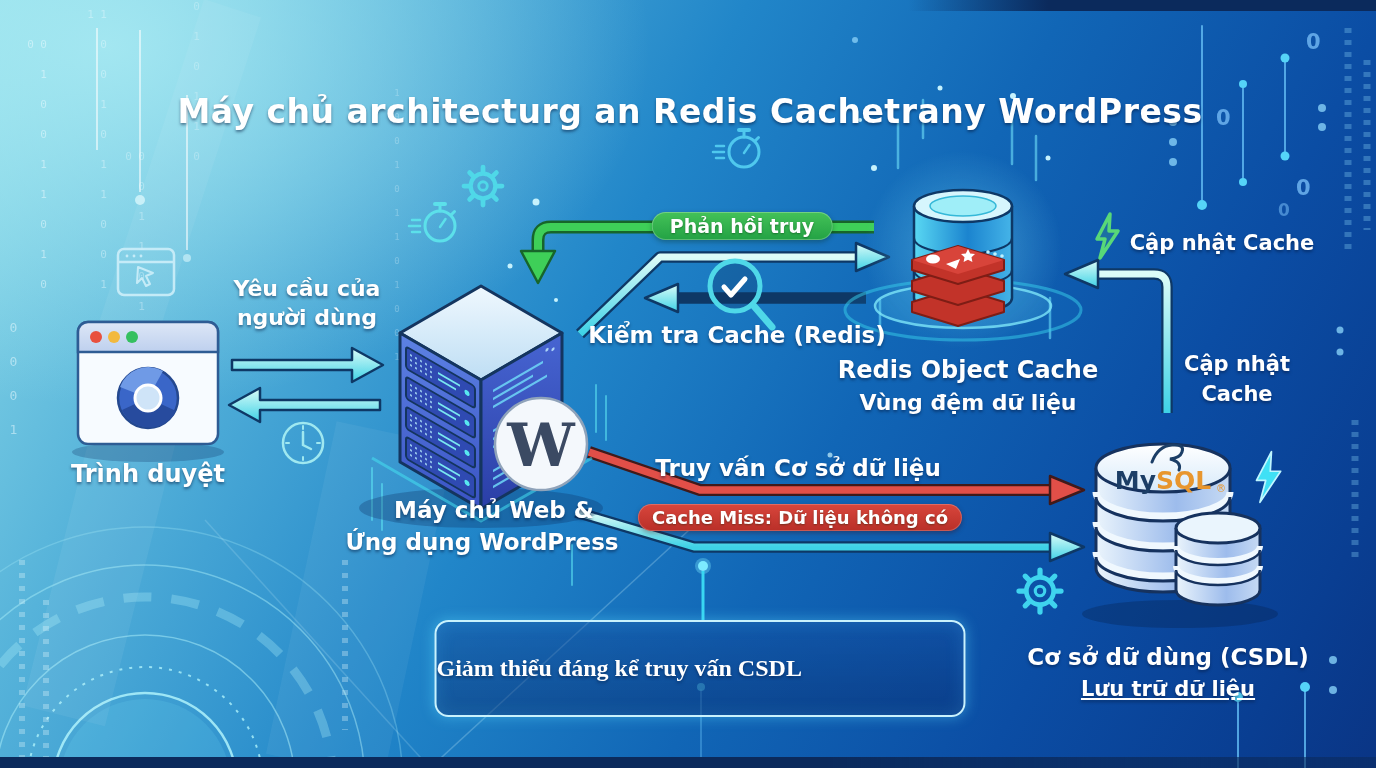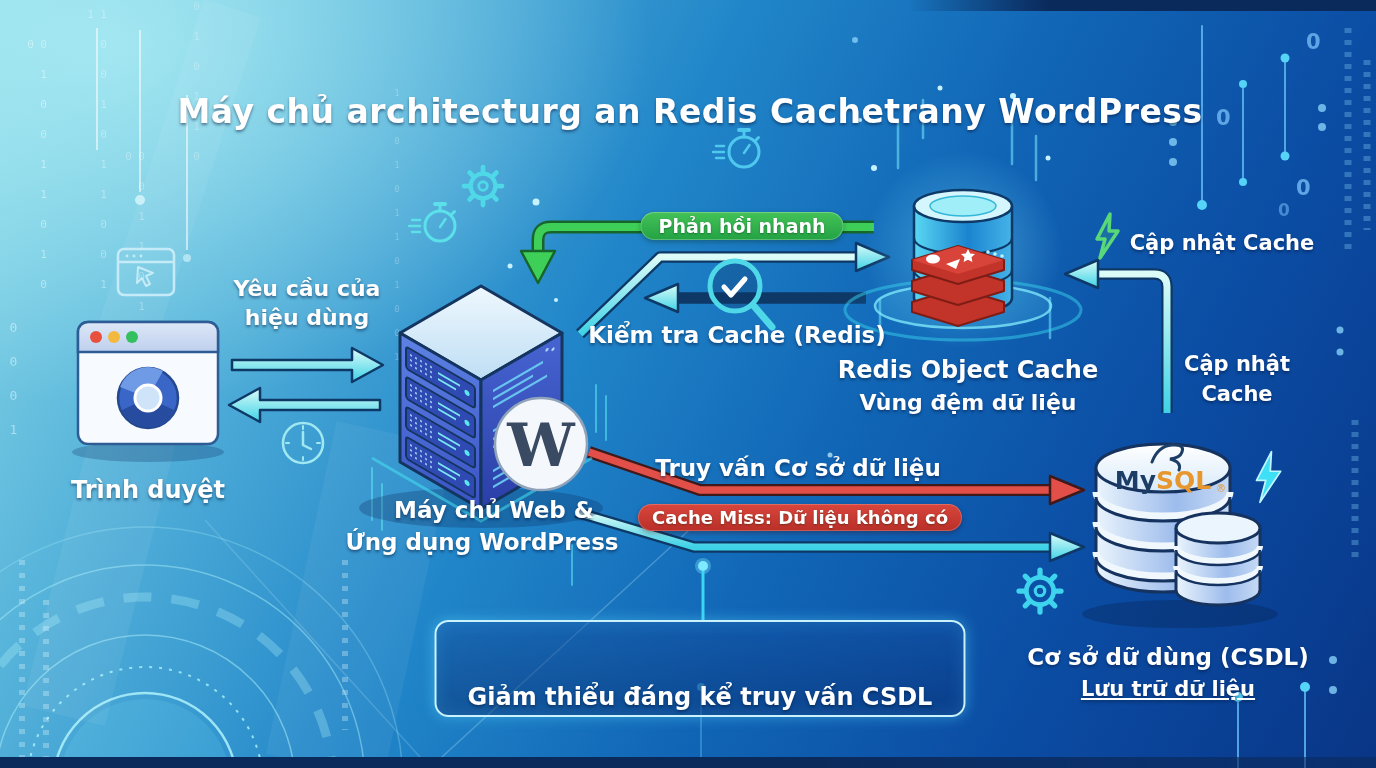--- a/index.html
+++ b/index.html
@@ -28,21 +28,21 @@
   .pill-green{font-size:19px;padding:3px 18px;border-radius:16px;
     background:linear-gradient(180deg,#44c258,#23a244);
     box-shadow:0 2px 5px rgba(5,40,20,.35), inset 0 0 0 1px rgba(255,255,255,.25);}
   .pill-red{font-size:18px;padding:3px 14px;border-radius:15px;
     background:linear-gradient(180deg,#d8463c,#b92f28);
     box-shadow:0 2px 5px rgba(60,5,5,.35), inset 0 0 0 1px rgba(255,255,255,.2);}
   .summary{position:absolute;left:700px;top:620px;width:527px;height:93px;z-index:2;
     transform:translateX(-50%);border:2.5px solid #c9f2fd;border-radius:14px;
     background:linear-gradient(180deg,rgba(18,74,156,.45),rgba(9,44,110,.5));
     box-shadow:0 0 14px rgba(90,220,255,.45), inset 0 0 18px rgba(90,200,255,.18);
-    display:flex;flex-direction:row;align-items:flex-end;justify-content:center;}
+    display:flex;flex-direction:column;align-items:flex-start;justify-content:center;font-family:Liberation Serif, serif;}
   .summary div{color:#fff;font-size:24px;font-weight:bold;line-height:35px;
     text-shadow:0 2px 3px rgba(4,24,60,.5);white-space:nowrap;}
   .bin{position:absolute;z-index:1;writing-mode:vertical-rl;text-orientation:upright;
     color:rgba(238,252,255,.5);font-size:11px;letter-spacing:2px;
     font-family:"DejaVu Sans Mono",monospace;}
   .zero{position:absolute;z-index:1;color:rgba(110,180,240,.85);font-size:21px;font-weight:600;}
 </style>
 </head>
 <body>
 
@@ -433,24 +433,24 @@
       <line x1="753" y1="305" x2="772" y2="327" stroke="#4fd8e8" stroke-width="7" stroke-linecap="round"></line>
     </g>
     <use href="#bolt" transform="translate(1107,236)" fill="rgba(88,216,120,.18)" stroke="#58d878" stroke-width="3.5" stroke-linejoin="round"></use>
     <use href="#bolt" transform="translate(1268,477) scale(1.15)" fill="#3fe0f5" stroke="#bff6ff" stroke-width="1.5" stroke-linejoin="round"></use>
     <use href="#gear" transform="translate(1040,591) scale(1.05)" stroke="#3fd4ee" fill="none"></use>
   </svg>
 
   <div class="lbl title" style="left:690px;top:44px;margin-top:48px;">Máy chủ architecturg an Redis Cachetrany WordPress</div>
 
   <div class="lbl r22" style="left:307px;top:276px;">Yêu cầu của</div>
-  <div class="lbl r22" style="left:307px;top:305px;">hiệu dùng</div>
-  <div class="lbl b24" style="left:148px;top:460px;margin-top:16px;">Trình duyệt</div>
-
-  <div class="pill pill-green" style="left:742px;top:212px;">Phản hồi nhanh</div>
+  <div class="lbl r22" style="left:307px;top:305px;">người dùng</div>
+  <div class="lbl b24" style="left:148px;top:460px;">Trình duyệt</div>
+
+  <div class="pill pill-green" style="left:742px;top:212px;">Phản hồi truy</div>
   <div class="lbl r23" style="left:737px;top:322px;">Kiểm tra Cache (Redis)</div>
 
   <div class="lbl b23" style="left:482px;top:497px;padding-left:24px;">Máy chủ Web &amp;</div>
   <div class="lbl b23" style="left:482px;top:529px;">Ứng dụng WordPress</div>
 
   <div class="lbl b24" style="left:968px;top:356px;">Redis Object Cache</div>
   <div class="lbl r22" style="left:968px;top:390px;">Vùng đệm dữ liệu</div>
 
   <div class="lbl r21" style="left:1222px;top:231px;">Cập nhật Cache</div>
   <div class="lbl r21" style="left:1237px;top:352px;">Cập nhật</div>

